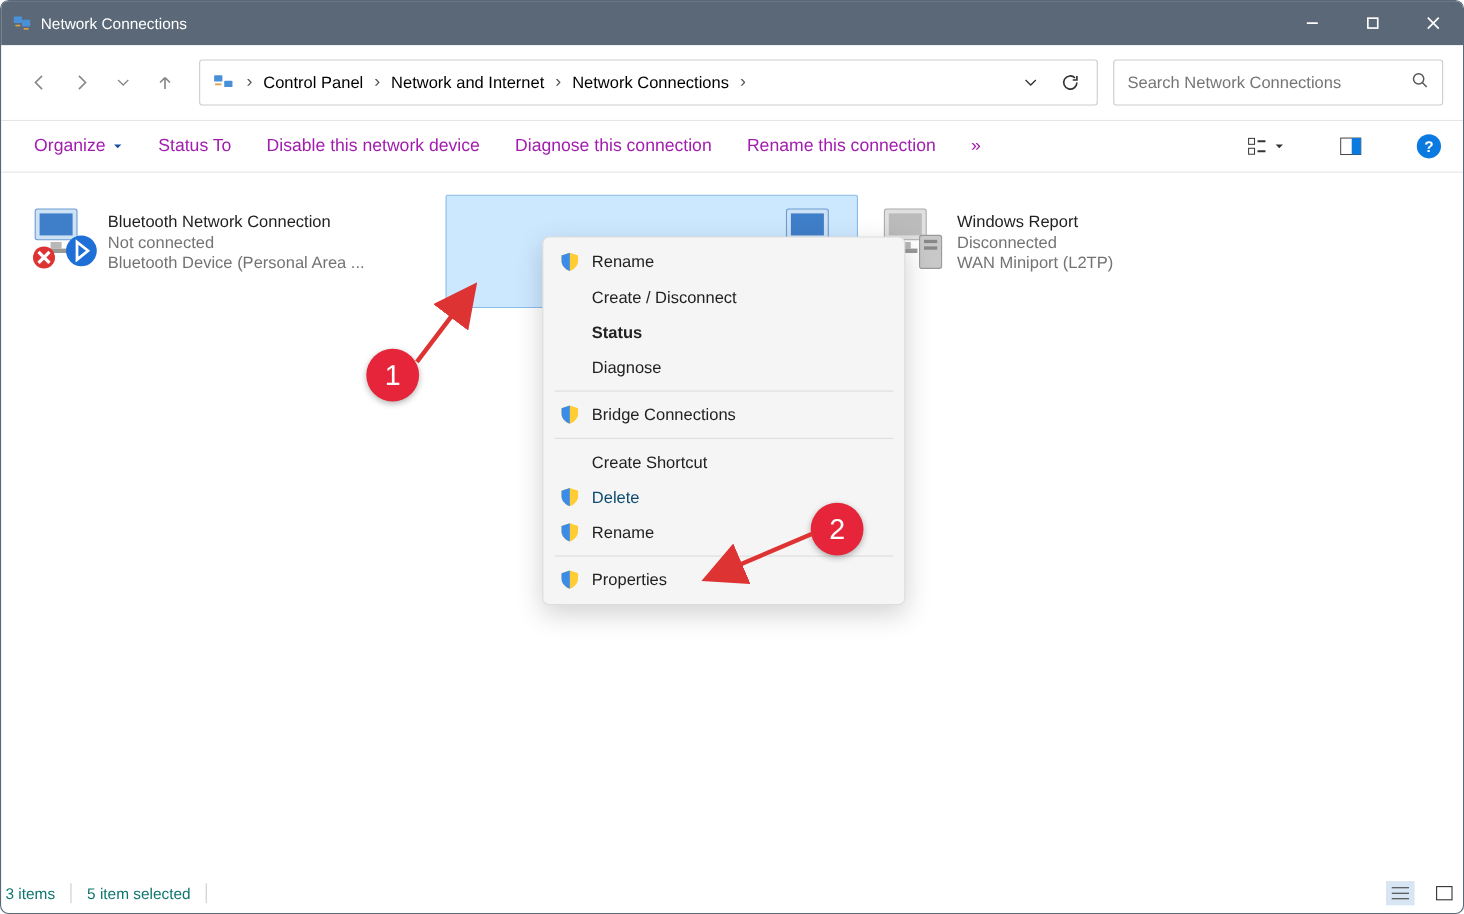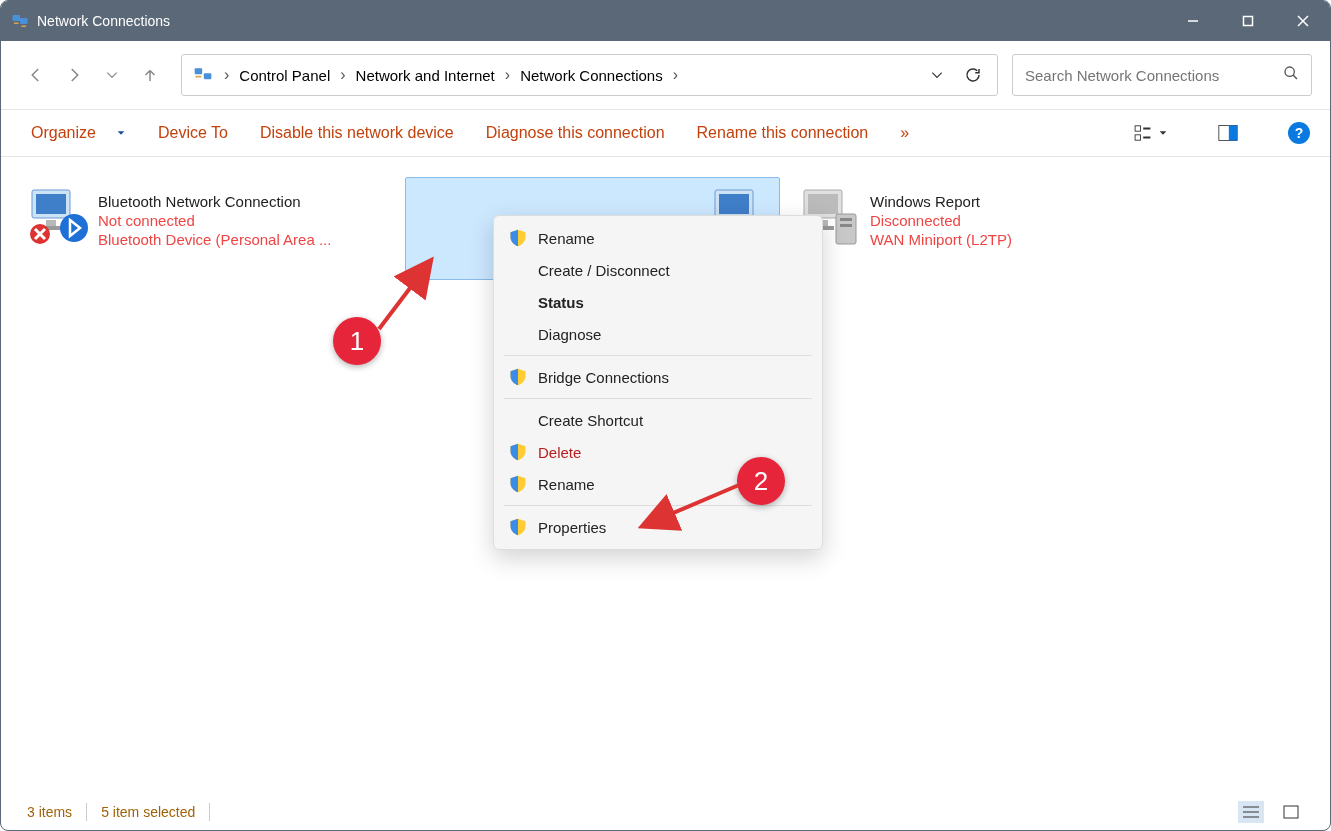--- a/index.html
+++ b/index.html
@@ -20,47 +20,47 @@
 .breadcrumb-box .bc-sep { padding: 0 6px; color: #555; cursor: pointer; }
 .breadcrumb-box .bc-item { font-size: 15px; padding: 4px 4px; cursor: pointer; white-space: nowrap; }
 .breadcrumb-box .spacer { flex: 1; }
 .bc-refresh, .bc-dropdown { width: 36px; display: flex; align-items: center; justify-content: center; color: #333; cursor: pointer; }
 .searchbox { width: 300px; height: 42px; border: 1px solid #ccc; display: flex; align-items: center; padding: 0 12px; border-radius: 3px; }
 .searchbox input { border: none; outline: none; flex: 1; font-size: 15px; color: #be185d; }
 .searchbox .search-icon { color: #555; }
 
 
 .toolbar { height: 48px; border-top: 1px solid #e5e5e5; border-bottom: 1px solid #e5e5e5; display: flex; align-items: center; padding: 0 20px 0 30px; gap: 32px; }
-.toolbar .tb-item { font-size: 16px; color: #c2410c; cursor: pointer; display: flex; align-items: center; gap: 20px; }
+.toolbar .tb-item { font-size: 16px; color: #a21caf; cursor: pointer; display: flex; align-items: center; gap: 6px; }
 .toolbar .tb-spacer { flex: 1; }
 .toolbar .tb-icon { color: #333; display: flex; align-items: center; cursor: pointer; }
 
 
 .content { position: absolute; top: 168px; left: 0; right: 0; bottom: 36px; padding: 10px 18px; }
 .conn-item { display: flex; width: 375px; padding: 6px; border: 1px solid transparent; border-radius: 2px; cursor: pointer; align-items: flex-end; gap: 8px; }
 .conn-item.selected { background: #cce8ff; border: 1px solid #8bbbe8; }
 .conn-icon { width: 64px; height: 64px; flex-shrink: 0; position: relative; }
 .conn-text { display: flex; flex-direction: column; gap: 2px; font-size: 15px; color: #222; overflow: hidden; }
-.conn-text .line2, .conn-text .line3 { color: #ef4444; white-space: nowrap; overflow: hidden; text-overflow: ellipsis; }
+.conn-text .line2, .conn-text .line3 { color: #737373; white-space: nowrap; overflow: hidden; text-overflow: ellipsis; }
 
 
 .context-menu { position: absolute; width: 330px; background: #f5f5f5; border: 1px solid #ddd; border-radius: 6px; box-shadow: 0 8px 24px rgba(0,0,0,0.18); padding: 6px 0; }
 .ctx-item { display: flex; align-items: center; height: 32px; padding: 0 14px; font-size: 15px; color: #222; cursor: pointer; gap: 10px; }
 .ctx-item .shield { width: 20px; height: 20px; flex-shrink: 0; }
 .ctx-item .no-shield { width: 20px; flex-shrink: 0; }
 .ctx-item.bold { font-weight: 600; }
-.ctx-item.disabled { color: #b91c1c; cursor: default; }
+.ctx-item.disabled { color: #0c4a6e; cursor: default; }
 .ctx-sep { height: 1px; background: #ddd; margin: 5px 10px; }
 
 
 .anno-circle { position: absolute; width: 48px; height: 48px; background: #e6243a; border-radius: 50%; display: flex; align-items: center; justify-content: center; color: #fff; font-size: 26px; font-weight: 500; box-shadow: 0 2px 6px rgba(0,0,0,0.3); }
 .anno-arrow { position: absolute; pointer-events: none; }
 
 
-.statusbar { position: absolute; bottom: 0; left: 0; right: 0; height: 36px; display: flex; align-items: center; padding: 0 26px; font-size: 14px; color: #a16207; gap: 14px; }
+.statusbar { position: absolute; bottom: 0; left: 0; right: 0; height: 36px; display: flex; align-items: center; padding: 0 4px; font-size: 14px; color: #0f766e; gap: 14px; }
 .statusbar .sep { width: 1px; height: 18px; background: #ccc; }
 .statusbar .sb-spacer { flex: 1; }
 .statusbar .view-btn { width: 26px; height: 22px; display: flex; align-items: center; justify-content: center; color: #333; cursor: pointer; }
 .statusbar .view-btn.active { background: #d8e6f3; }
 
 .help-icon { width: 22px; height: 22px; border-radius: 50%; background: #0a7ae0; color: #fff; display: flex; align-items: center; justify-content: center; font-size: 14px; font-weight: bold; }
 </style>
 </head>
 <body>
 
@@ -153,21 +153,21 @@
   </div>
 </div>
 
 <div class="toolbar">
   <span class="tb-item">
       <span>Organize</span> 
       <svg width="10" height="10" viewBox="0 0 24 24">
         <path d="M4 8l8 8 8-8" fill="#1a4ea0"></path>
       </svg>
     </span>
-  <span class="tb-item">Device To</span>
+  <span class="tb-item">Status To</span>
   <span class="tb-item">Disable this network device</span>
   <span class="tb-item">Diagnose this connection</span>
   <span class="tb-item">Rename this connection</span>
   <span class="tb-item">»</span>
   <span class="tb-spacer"></span>
   <span class="tb-icon">
     <svg width="22" height="18" viewBox="0 0 24 20">
         <rect x="1" y="2" width="6" height="6" stroke="#333" fill="none"></rect>
         <line x1="10" y1="5" x2="18" y2="5" stroke="#333" stroke-width="2"></line>
         <rect x="1" y="12" width="6" height="6" stroke="#333" fill="none"></rect>

